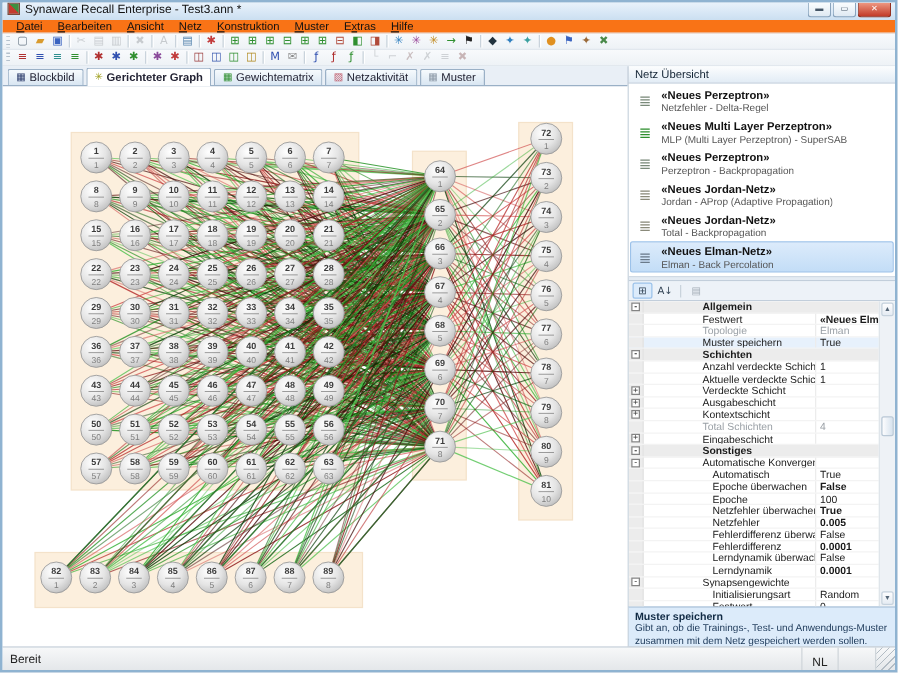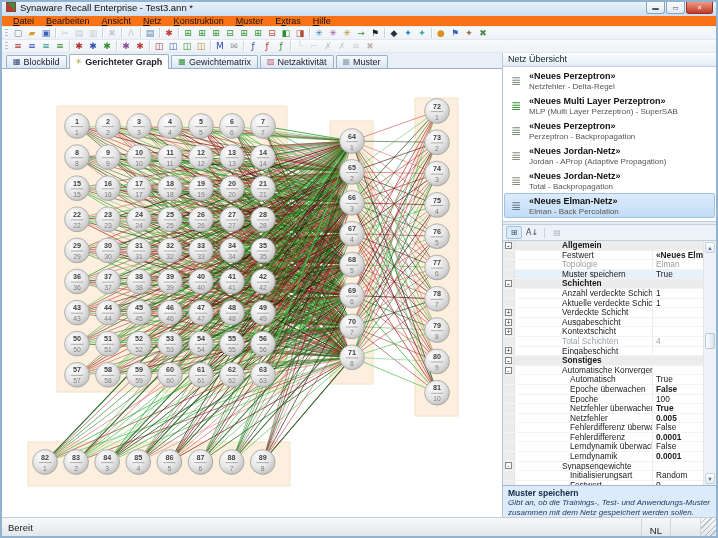--- a/index.html
+++ b/index.html
@@ -82,21 +82,21 @@
   .gray{color:#9aa0a6;}
   .vscroll{position:absolute;top:0;right:0;bottom:0;width:13px;background:#eef2f6;
     border-left:1px solid #dfe5ea;}
   .varr{height:11px;margin:1px;font-size:5.5px;line-height:10px;text-align:center;color:#567;
     background:linear-gradient(#fdfdfe,#e5ecf3);border:1px solid #c6d2dd;border-radius:2px;}
   .varr.down{position:absolute;bottom:0;left:0;right:0;margin:1px;}
   .vthumb{position:absolute;left:1px;right:1px;top:92px;height:16px;
     background:linear-gradient(90deg,#fdfdfe,#d7e3ee);border:1px solid #b9c8d6;border-radius:2px;}
   .pdesc{flex:1;background:#dcebfa;border-top:1px solid #9fb9d2;padding:2px 5px;overflow:hidden;}
   .pdtitle{font-size:8.5px;font-weight:bold;color:#102a44;line-height:10px;}
-  .pdtext{font-size:8px;color:#1c3858;line-height:9.5px;font-style:italic;}
+  .pdtext{font-size:8px;color:#1c3858;line-height:9.5px;}
   
   .statusbar{height:19px;flex:none;display:flex;align-items:stretch;font-size:9.5px;color:#222;
     background:linear-gradient(#f7f8f9,#e4e7ea);border-top:1px solid #c4cdd6;}
   .sbtext{flex:1;display:flex;align-items:center;padding:0 6px;}
   .sbcell{border-left:1px solid #cfd5da;display:flex;align-items:center;justify-content:center;
     padding:12px 8px;min-width:14px;}
   .sbcell.emptycell{width:30px;padding:0;}
   .sbgrip{width:16px;border-left:1px solid #cfd5da;
     background:repeating-linear-gradient(135deg,transparent 0 3px,#b3bcc4 3px 4px);}
 </style>

